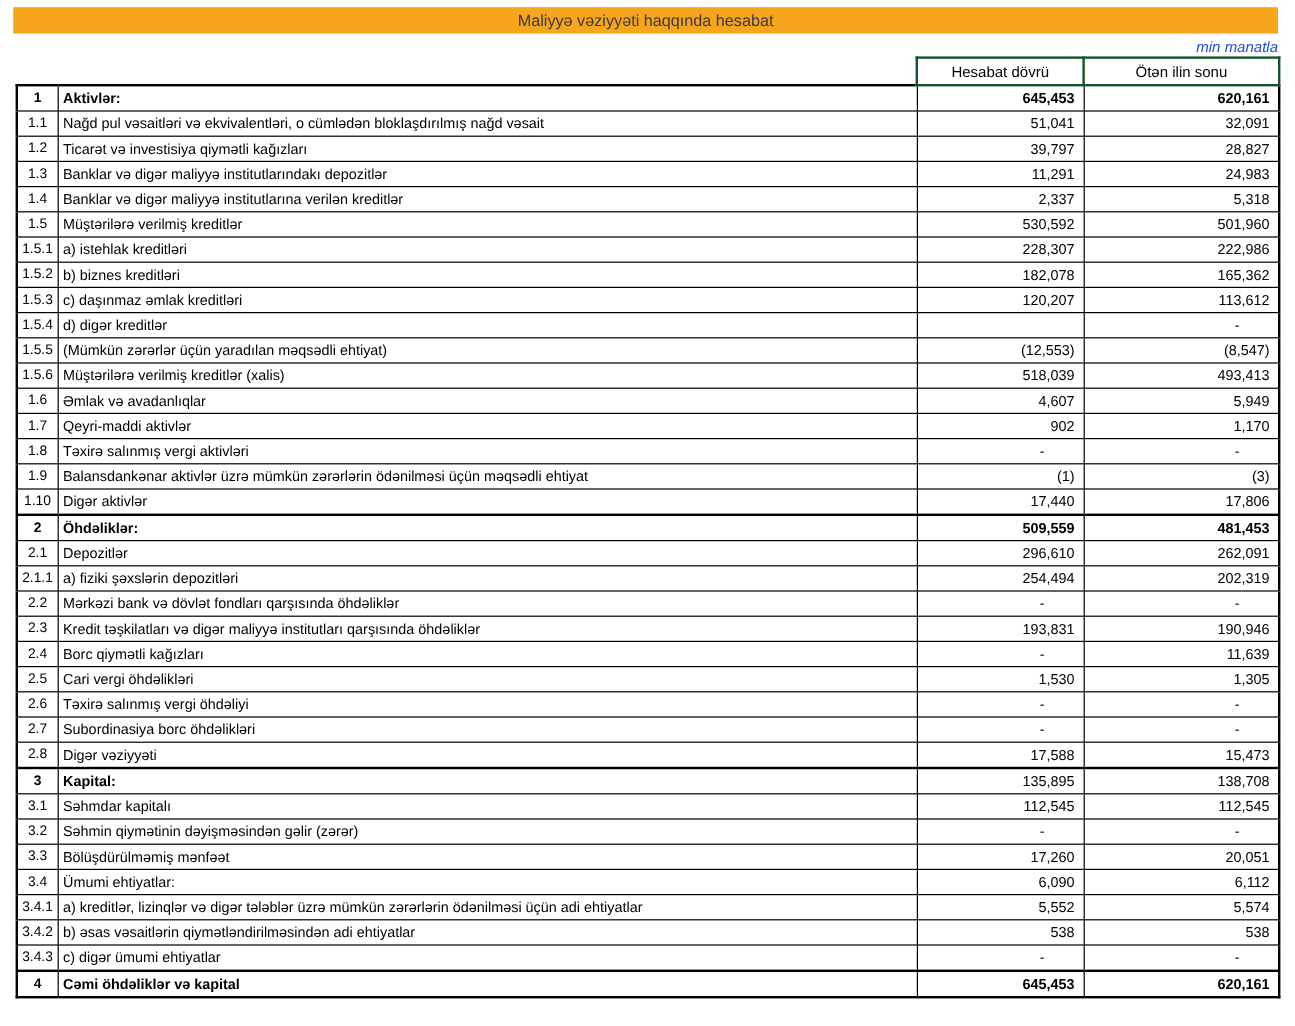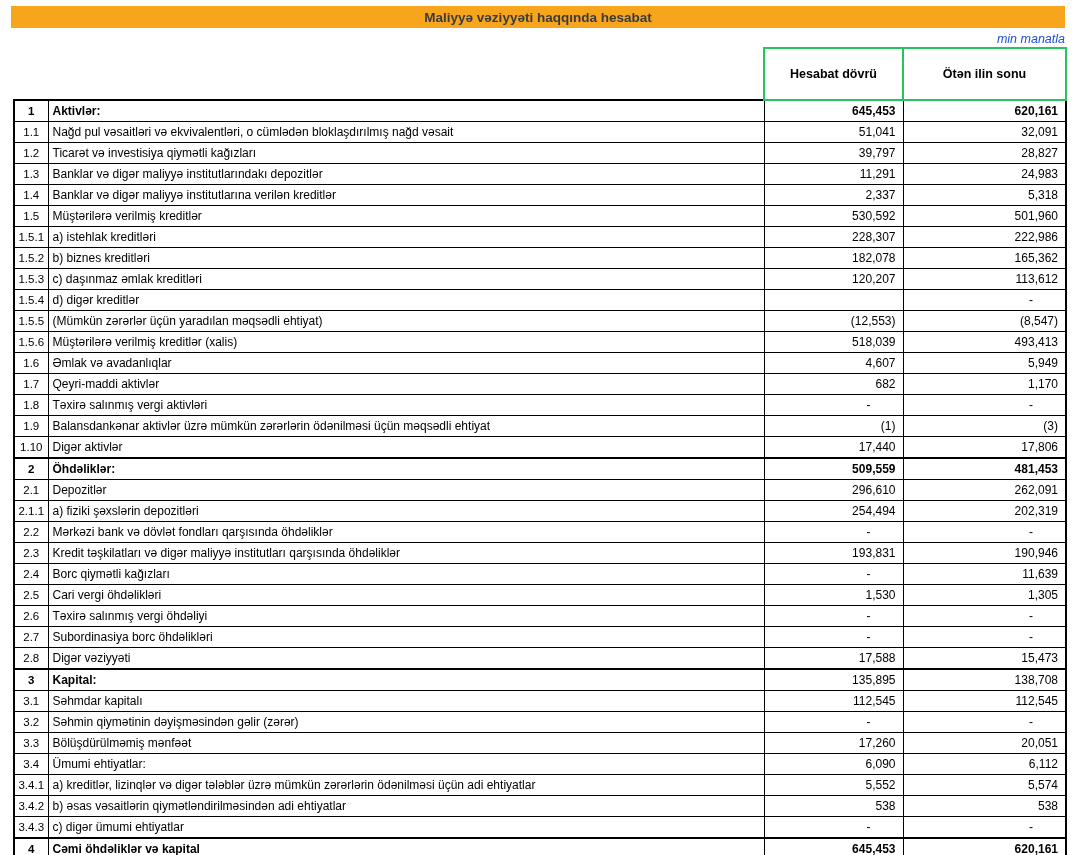--- a/index.html
+++ b/index.html
@@ -3,41 +3,41 @@
 <meta charset="utf-8">
 <style>
   html,body { margin:0; padding:0; background:#ffffff; }
   .page {
     position:relative; width:1079px; height:855px; background:#ffffff;
     font-family:"Liberation Sans","DejaVu Sans",sans-serif; color:#000;
   }
   .banner {
     position:absolute; left:11px; top:6px; width:1054px; height:22px;
     background:#F7A51C; text-align:center; line-height:23px;
-    font-size:13.5px; font-weight:bold; color:#3B3B3B;
+    font-size:13.5px; font-weight:normal; color:#3B3B3B;
   }
   .unit-note {
     position:absolute; top:32px; right:14px;
     font-style:italic; font-size:12.5px; color:#1d4ed8;
   }
   table.report {
     position:absolute; left:13px; top:47px;
     border-collapse:collapse; table-layout:fixed;
     font-size:12px; color:#000;
   }
   col.c-num { width:34px; }
   col.c-label { width:716px; }
   col.c-val1 { width:139px; }
   col.c-val2 { width:163px; }
   td, th { height:20px; overflow:hidden; white-space:nowrap; }
   td { border:1px solid #000; }
   th.h-empty { border:none; background:transparent; }
   th.h-col {
-    border:2px solid #22c55e; font-weight:bold; font-size:12.5px;
-    text-align:center; padding:15px 2px;
+    border:2px solid #14532d; font-weight:normal; font-size:12.5px;
+    text-align:center; padding:0 2px;
   }
   td.num { text-align:center; padding:0 1px; font-size:11.5px; border-left-width:2px; }
   td.label { text-align:left; padding:0 4px; }
   td.val { text-align:right; padding:0 7px 0 2px; }
   td.val.last { border-right-width:2px; }
   td.dash { padding-right:32px; }
   tr.section td { border-top-width:2px; }
   tr.lastrow td { border-bottom-width:2px; }
   .bold { font-weight:bold; }
 </style>
@@ -141,21 +141,21 @@
         </tr>
         <tr>
           <td class="num">1.6</td>
           <td class="label">Əmlak və avadanlıqlar</td>
           <td class="val">4,607</td>
           <td class="val last">5,949</td>
         </tr>
         <tr>
           <td class="num">1.7</td>
           <td class="label">Qeyri-maddi aktivlər</td>
-          <td class="val">682</td>
+          <td class="val">902</td>
           <td class="val last">1,170</td>
         </tr>
         <tr>
           <td class="num">1.8</td>
           <td class="label">Təxirə salınmış vergi aktivləri</td>
           <td class="val dash">-</td>
           <td class="val last dash">-</td>
         </tr>
         <tr>
           <td class="num">1.9</td>

